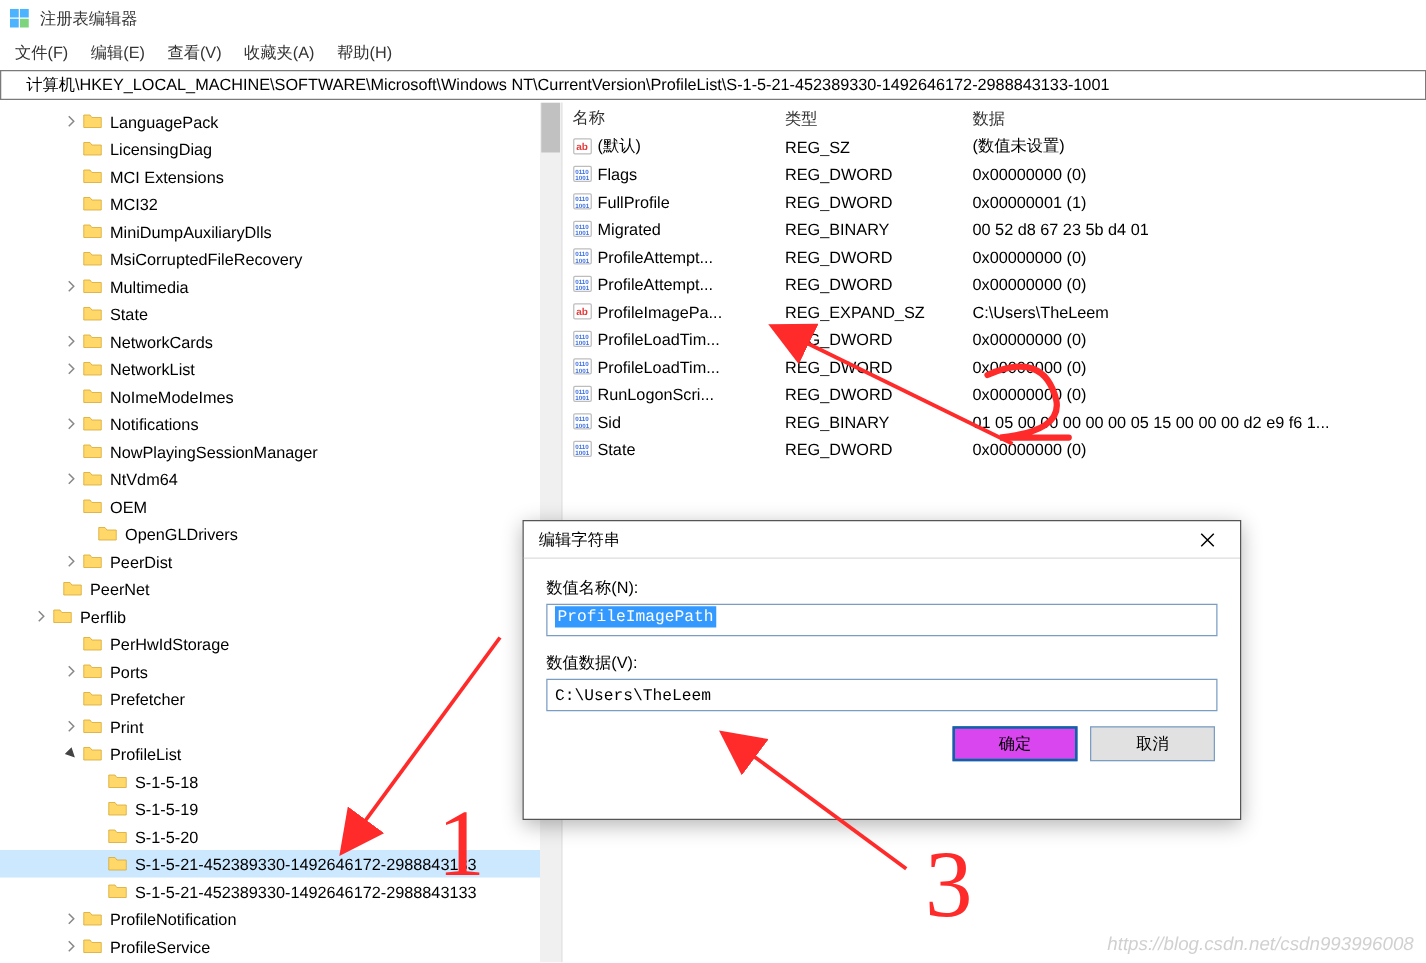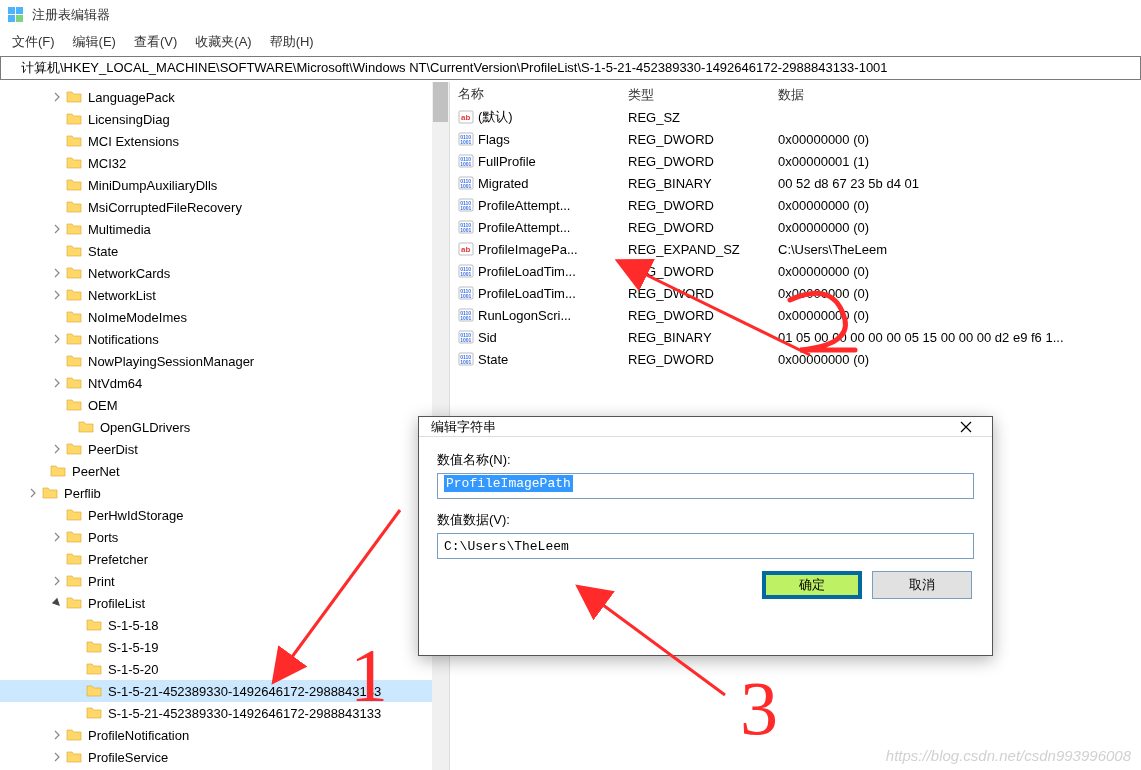--- a/index.html
+++ b/index.html
@@ -29,32 +29,32 @@
   .val-header > div { padding:4px 8px; }
   .val-row { display:flex; height:22px; align-items:center; }
   .val-row > div { padding:0 8px; overflow:hidden; text-overflow:ellipsis; white-space:nowrap;}
   .col-name { width:170px; display:flex; align-items:center; gap:4px;}
   .col-type { width:150px; }
   .col-data { flex:1; }
   .reg-icon { width:16px; height:16px; flex-shrink:0;}
   .reg-icon svg{width:16px;height:16px;}
   
   .dialog { position:absolute; left:418px; top:416px; width:575px; height:240px; background:#fff; border:1px solid #555; box-shadow:0 4px 16px rgba(0,0,0,.3); }
-  .dlg-titlebar { height:20px; display:flex; align-items:center; justify-content:space-between; padding:0 6px 0 12px; border-bottom:1px solid #ddd;}
+  .dlg-titlebar { height:30px; display:flex; align-items:center; justify-content:space-between; padding:0 6px 0 12px; border-bottom:1px solid #ddd;}
   .dlg-title { font-size:13px; }
   .dlg-close { width:40px; height:24px; display:flex;align-items:center;justify-content:center; cursor:default;}
   .dlg-body { padding: 14px 18px; }
   .dlg-label { font-size:13px; margin-bottom:4px; }
   .dlg-input { width:100%; height:26px; border:1px solid #7a9dc4; padding:2px 6px; font-size:13px; font-family:Liberation Mono, monospace;}
   .dlg-input.sel { background:#fff; }
   .dlg-input.sel .seltext { background:#3399ff; color:#fff; padding:1px 2px;}
   .dlg-row { margin-bottom:12px; }
   .dlg-buttons { display:flex; justify-content:flex-end; gap:10px; padding-right:2px; margin-top:6px;}
   .dlg-btn { width:100px; height:28px; border:1px solid #7a9dc4; background:#e1e1e1; font-size:13px; font-family:inherit; cursor:default;}
-  .dlg-btn.primary{ background:#bef264; border:4px solid #0369a1;}
+  .dlg-btn.primary{ background:#d946ef; border:2px solid #0369a1;}
   
   .arrow { position:absolute; pointer-events:none; }
   .anno-num { position:absolute; font-family: "Comic Sans MS", cursive; color:#ff2a2a; font-size:76px; font-weight:400; pointer-events:none; }
   .watermark { position:absolute; right:10px; bottom:6px; color:rgba(120,120,120,.35); font-size:15px; font-style:italic; pointer-events:none;}
 </style>
 </head>
 <body>
 
 <div class="titlebar">
   <span class="title-icon">
@@ -368,20 +368,21 @@
     <div id="val-rows">
         <div class="val-row">
       <div class="col-name">
             <span class="reg-icon"><svg viewBox="0 0 16 16">
                 <rect x="1" y="2" width="14" height="12" rx="1" fill="#fff" stroke="#bdbdbd"></rect>
                 <text x="3" y="11" font-size="8" fill="#e23b3b" font-weight="bold">ab</text>
               </svg></span>
             <span>(默认)</span>
           </div>
       <div class="col-type">REG_SZ</div>
+      <div class="col-data">(数值未设置)</div>
     </div>
         <div class="val-row">
       <div class="col-name">
             <span class="reg-icon"><svg viewBox="0 0 16 16">
                 <rect x="1" y="2" width="14" height="12" rx="1" fill="#fff" stroke="#bdbdbd"></rect>
                 <text x="2.2" y="8" font-size="5" fill="#3b6fe2" font-weight="bold">0110</text>
                 <text x="2.2" y="13" font-size="5" fill="#3b6fe2" font-weight="bold">1001</text>
               </svg></span>
             <span>Flags</span>
           </div>

